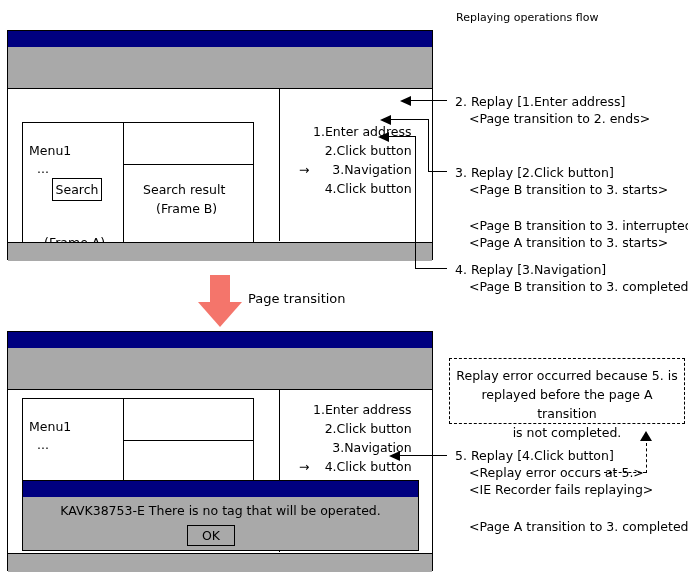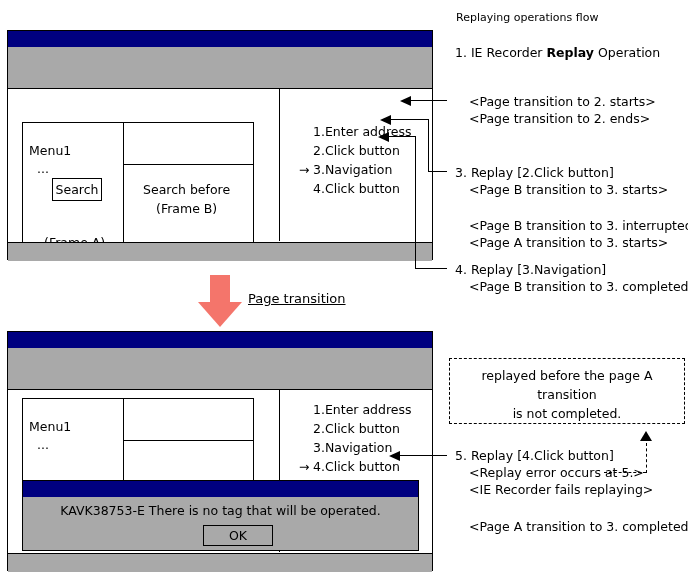--- a/index.html
+++ b/index.html
@@ -76,21 +76,21 @@
     line-height: 21px;
   }
 
   
   .steplist {
     position: absolute;
     font-size: 12.5px;
     line-height: 19px;
     white-space: nowrap;
   }
-  .steplist .row { position: relative; height: 19px; }
+  .steplist .row { position: relative; height: 19px; text-align: right; }
   .steplist .arrowmark {
     position: absolute;
     left: -14px;
     top: 0;
   }
 
   
   .flowtitle {
     position: absolute;
     font-size: 11px;
@@ -219,21 +219,21 @@
   <div class="framebox" style="left:115px; top:133px; width:131px; height:85px;">
   </div>
 
   <span class="lbl" style="left:21px; top:113px;">Menu1</span>
   <span class="lbl" style="left:29px; top:131px;">...</span>
 
   <div class="searchbtn" style="left:44px; top:147px; width:50px; height:23px;">Search</div>
 
   <span class="lbl" style="left:36px; top:205px;">(Frame A)</span>
 
-  <span class="lbl" style="left:135px; top:152px;">Search before</span>
+  <span class="lbl" style="left:135px; top:152px;">Search result</span>
   <span class="lbl" style="left:148px; top:171px;">(Frame B)</span>
 
   <div class="steplist" style="left:305px; top:91px;">
     <div class="row">
       <span>1.Enter address</span>
     </div>
     <div class="row">
       <span>2.Click button</span>
     </div>
     <div class="row">
@@ -258,21 +258,21 @@
 
 <div class="arrowhead-left" style="left:378px; top:132px;"></div>
 <div class="conn conn-h" style="left:388px; top:136px; width:27px;"></div>
 <div class="conn conn-v" style="left:415px; top:136px; height:132px;"></div>
 <div class="conn conn-h" style="left:415px; top:268px; width:32px;"></div>
 
 <div class="transition-arrow" style="left:198px; top:275px;">
   <div class="ta-shaft"></div>
   <div class="ta-head"></div>
 </div>
-<span class="lbl" style="left:248px; top:292px; font-size:13px;text-decoration:underline;">Page transition</span>
+<span class="lbl" style="left:248px; top:292px; font-size:13px;">Page transition</span>
 
 <div class="browser" style="left:7px; top:331px; width:426px; height:240px;">
 
   <div class="titlebar"></div>
   <div class="toolbar" style="top:16px;"></div>
 
   <div class="vsplit" style="left:271px; top:58px; height:162px;"></div>
 
   <div class="framebox" style="left:14px; top:66px; width:102px; height:101px;"></div>
   <div class="framebox" style="left:115px; top:66px; width:131px; height:43px;"></div>
@@ -295,54 +295,54 @@
       <span class="arrowmark">→</span>
       <span>4.Click button</span>
     </div>
   </div>
 
   <div class="statusbar" style="top:221px;"></div>
 
   <div class="dialog" style="left:14px; top:148px; width:397px; height:71px;">
     <div class="dtitle"></div>
     <div class="dmsg">KAVK38753-E There is no tag that will be operated.</div>
-    <div class="okbtn" style="left:180px; top:44px; width:70px; height:21px;">OK</div>
+    <div class="okbtn" style="left:164px; top:44px; width:48px; height:21px;">OK</div>
   </div>
 </div>
 
 <div class="arrowhead-left" style="left:389px; top:451px;"></div>
 <div class="conn conn-h" style="left:399px; top:455px; width:48px;"></div>
 
 <span class="flowtitle" style="left:456px; top:11px;">Replaying operations flow</span>
 
 <div class="flowitem" style="left:455px; top:44px;">
-  <div class="head"><span>1. IE Recorder </span><b>Replay</b><span> Operation</span></div>
 </div>
 
 <div class="flowitem" style="left:455px; top:93px;">
-  <div class="sub">&lt;Page transition to 2. starts&gt;</div>
+  <div class="head">2. Replay [1.Enter address]</div>
   <div class="sub">&lt;Page transition to 2. ends&gt;</div>
 </div>
 
 <div class="flowitem" style="left:455px; top:164px;">
   <div class="head">3. Replay [2.Click button]</div>
   <div class="sub">&lt;Page B transition to 3. starts&gt;</div>
 </div>
 
 <div class="flowitem" style="left:455px; top:217px;">
   <div class="sub">&lt;Page B transition to 3. interrupted&gt;</div>
   <div class="sub">&lt;Page A transition to 3. starts&gt;</div>
 </div>
 
 <div class="flowitem" style="left:455px; top:261px;">
   <div class="head">4. Replay [3.Navigation]</div>
   <div class="sub">&lt;Page B transition to 3. completed&gt;</div>
 </div>
 
 <div class="callout" style="left:449px; top:358px; width:236px; height:66px;">
+  <div>Replay error occurred because 5. is</div>
   <div>replayed before the page A transition</div>
   <div>is not completed.</div>
 </div>
 
 <div class="dashline-h" style="left:604px; top:472px; width:42px;"></div>
 <div class="dashline-v" style="left:646px; top:443px; height:30px;"></div>
 <div class="arrowhead-up" style="left:640px; top:431px;"></div>
 
 <div class="flowitem" style="left:455px; top:447px;">
   <div class="head">5. Replay [4.Click button]</div>

